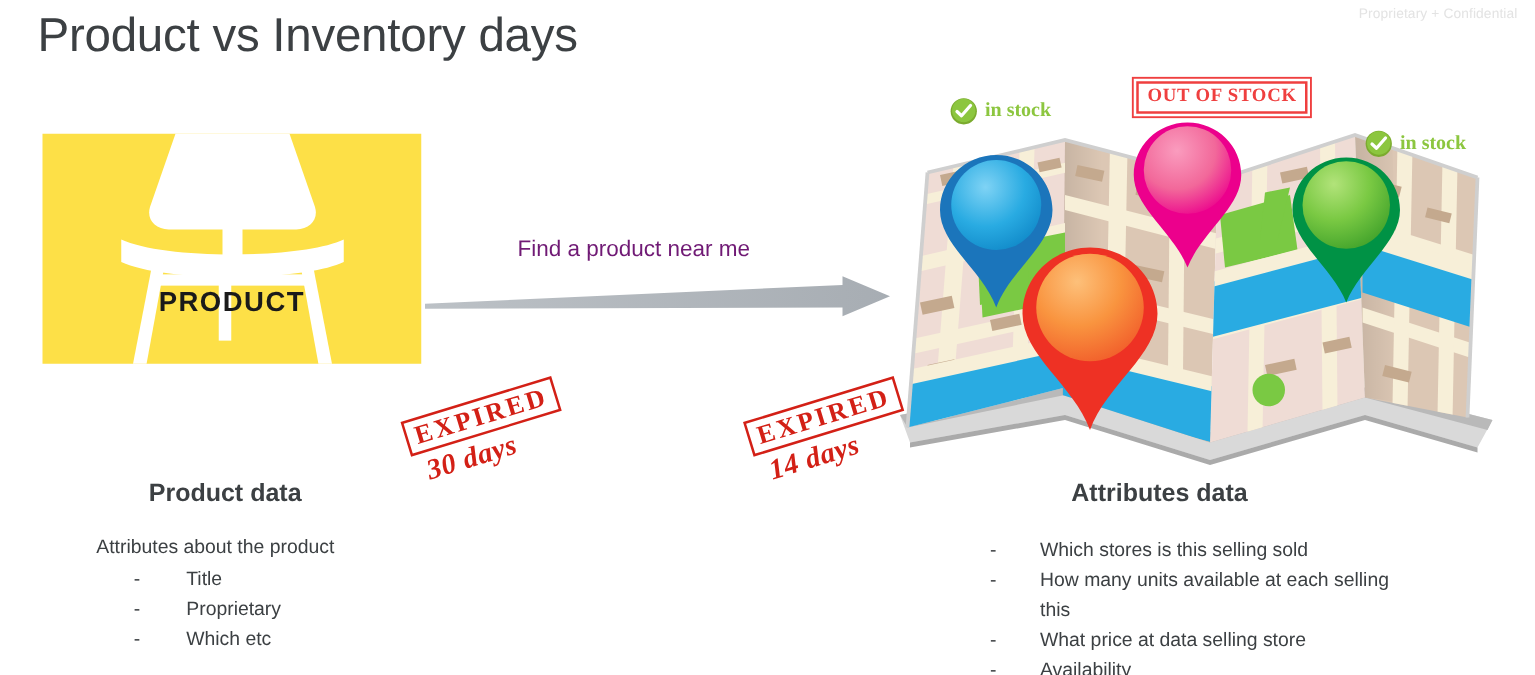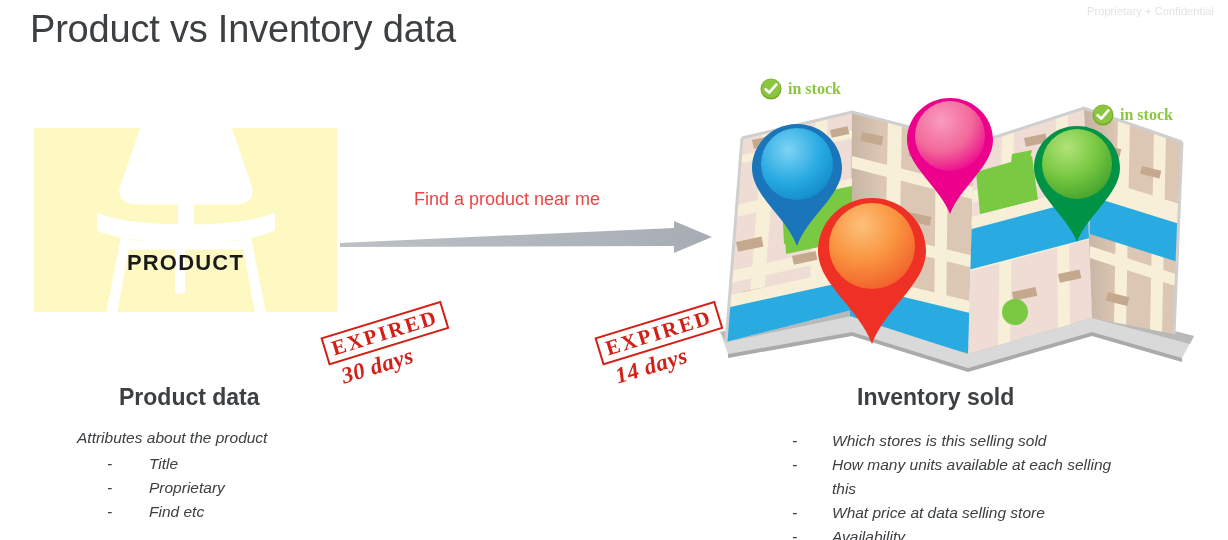--- a/index.html
+++ b/index.html
@@ -20,60 +20,60 @@
     white-space:nowrap;
   }
   .page-title{
     position:absolute;left:30px;top:8px;
     font-size:38px;color:#3c4043;font-weight:400;
     letter-spacing:-.2px;white-space:nowrap;
   }
 
   
   .product-card{
-    position:absolute;left:34px;top:128px;
+    position:absolute;left:34px;top:107px;
     width:303px;height:184px;
-    background:#fef9c3;
+    background:#fde047;
     overflow:hidden;
   }
   .chair{position:absolute;left:50%;top:50%;transform:translate(-50%,-50%);}
   .product-word{
     position:absolute;left:50%;top:122px;transform:translateX(-50%);
     font-size:22px;font-weight:700;color:#1a1a1a;
     letter-spacing:1.2px;white-space:nowrap;
     font-family:"Liberation Sans", sans-serif;
   }
 
   
   .caption{
-    position:absolute;font-size:23px;font-weight:700;color:#3c4043;
+    position:absolute;font-size:20px;font-weight:700;color:#3c4043;
     white-space:nowrap;
   }
   .caption.left{left:119px;top:384px;}
   .caption.right{left:857px;top:384px;}
 
   .body-text{
-    font-size:15.5px;font-style:italic;color:#3c4043;line-height:1.55;
+    font-size:15.5px;color:#3c4043;line-height:1.55;
   }
   .left-text{position:absolute;left:77px;top:426px;width:300px;}
   .bullets{list-style:none;margin:2px 0 0 0;padding:0;}
   .bullets li{display:flex;}
   .bullets .dash{width:42px;flex:0 0 42px;}
   .left-text .bullets{margin-left:30px;}
 
   .right-text{position:absolute;left:792px;top:427px;width:330px;}
   .right-text .bullets li{margin-bottom:0;}
   .right-text .dash{width:40px;flex:0 0 40px;}
   .right-text .btxt{flex:1;}
 
   
   .arrow-wrap{position:absolute;left:340px;top:220px;width:372px;height:34px;}
   .arrow-label{
     position:absolute;left:414px;top:189px;
-    font-size:18px;color:#ef4444;white-space:nowrap;
+    font-size:18px;color:#701a75;white-space:nowrap;
   }
 
   
   .stamp{position:absolute;color:#D32016;}
   .stamp .word{
     border:2.5px solid #D32016;
     padding:1px 6px 2px 6px;
     font-family:"Liberation Serif", serif;
     font-weight:700;font-size:21px;letter-spacing:2.2px;
     display:inline-block;line-height:1.05;
@@ -108,21 +108,21 @@
     font-weight:700;font-size:15px;color:#EF3F3F;
     letter-spacing:.6px;white-space:nowrap;line-height:1;
   }
 </style>
 </head>
 <body>
 
 <div class="slide">
 
   <div class="confidential">Proprietary + Confidential</div>
-  <div class="page-title">Product vs Inventory data</div>
+  <div class="page-title">Product vs Inventory days</div>
 
   <div class="product-card">
     <svg class="chair" width="190" height="215" viewBox="0 0 190 215">
       <path d="M52 8 C58 2 66 0 95 0 C124 0 132 2 138 8 L161 74 C164 84 157 92 146 92 L44 92 C33 92 26 84 29 74 Z" fill="#ffffff"></path>
       <rect x="87" y="88" width="16" height="36" fill="#ffffff"></rect>
       <path d="M6 100 C40 116 150 116 184 100 L184 118 C150 134 40 134 6 118 Z" fill="#ffffff"></path>
       <rect x="32" y="128" width="126" height="9" fill="#ffffff"></rect>
       <path d="M30 124 L40 124 L24 212 L13 212 Z" fill="#ffffff"></path>
       <path d="M160 124 L150 124 L166 212 L177 212 Z" fill="#ffffff"></path>
       <rect x="84" y="121" width="10" height="60" fill="#ffffff"></rect>
@@ -138,21 +138,21 @@
       <li>
         <span class="dash">-</span>
         <span class="btxt">Title</span>
       </li>
       <li>
         <span class="dash">-</span>
         <span class="btxt">Proprietary</span>
       </li>
       <li>
         <span class="dash">-</span>
-        <span class="btxt">Find etc</span>
+        <span class="btxt">Which etc</span>
       </li>
     </ul>
   </div>
 
   <div class="stamp stamp-1">
     <div class="word">EXPIRED</div>
     <div class="days">30 days</div>
   </div>
 
   <div class="arrow-label">Find a product near me</div>
@@ -333,22 +333,25 @@
 
   <div class="stock-badge badge-2">
     <svg width="22" height="22" viewBox="0 0 22 22">
       <circle cx="11" cy="11" r="10.5" fill="#7BAB2E"></circle>
       <circle cx="11" cy="10.4" r="9.4" fill="#8CC63F"></circle>
       <path d="M5.6 11.2 L9.2 14.6 L16.4 6.4" fill="none" stroke="#ffffff" stroke-width="2.6" stroke-linecap="round" stroke-linejoin="round"></path>
     </svg>
     <span class="label">in stock</span>
   </div>
 
-
-  <div class="caption right">Inventory sold</div>
+  <div class="oos-stamp">
+    <div class="oos-text">OUT OF STOCK</div>
+  </div>
+
+  <div class="caption right">Attributes data</div>
 
   <div class="right-text body-text">
     <ul class="bullets">
       <li>
         <span class="dash">-</span>
         <span class="btxt">Which stores is this selling sold</span>
       </li>
       <li>
         <span class="dash">-</span>
         <span class="btxt">How many units available at each selling this</span>

